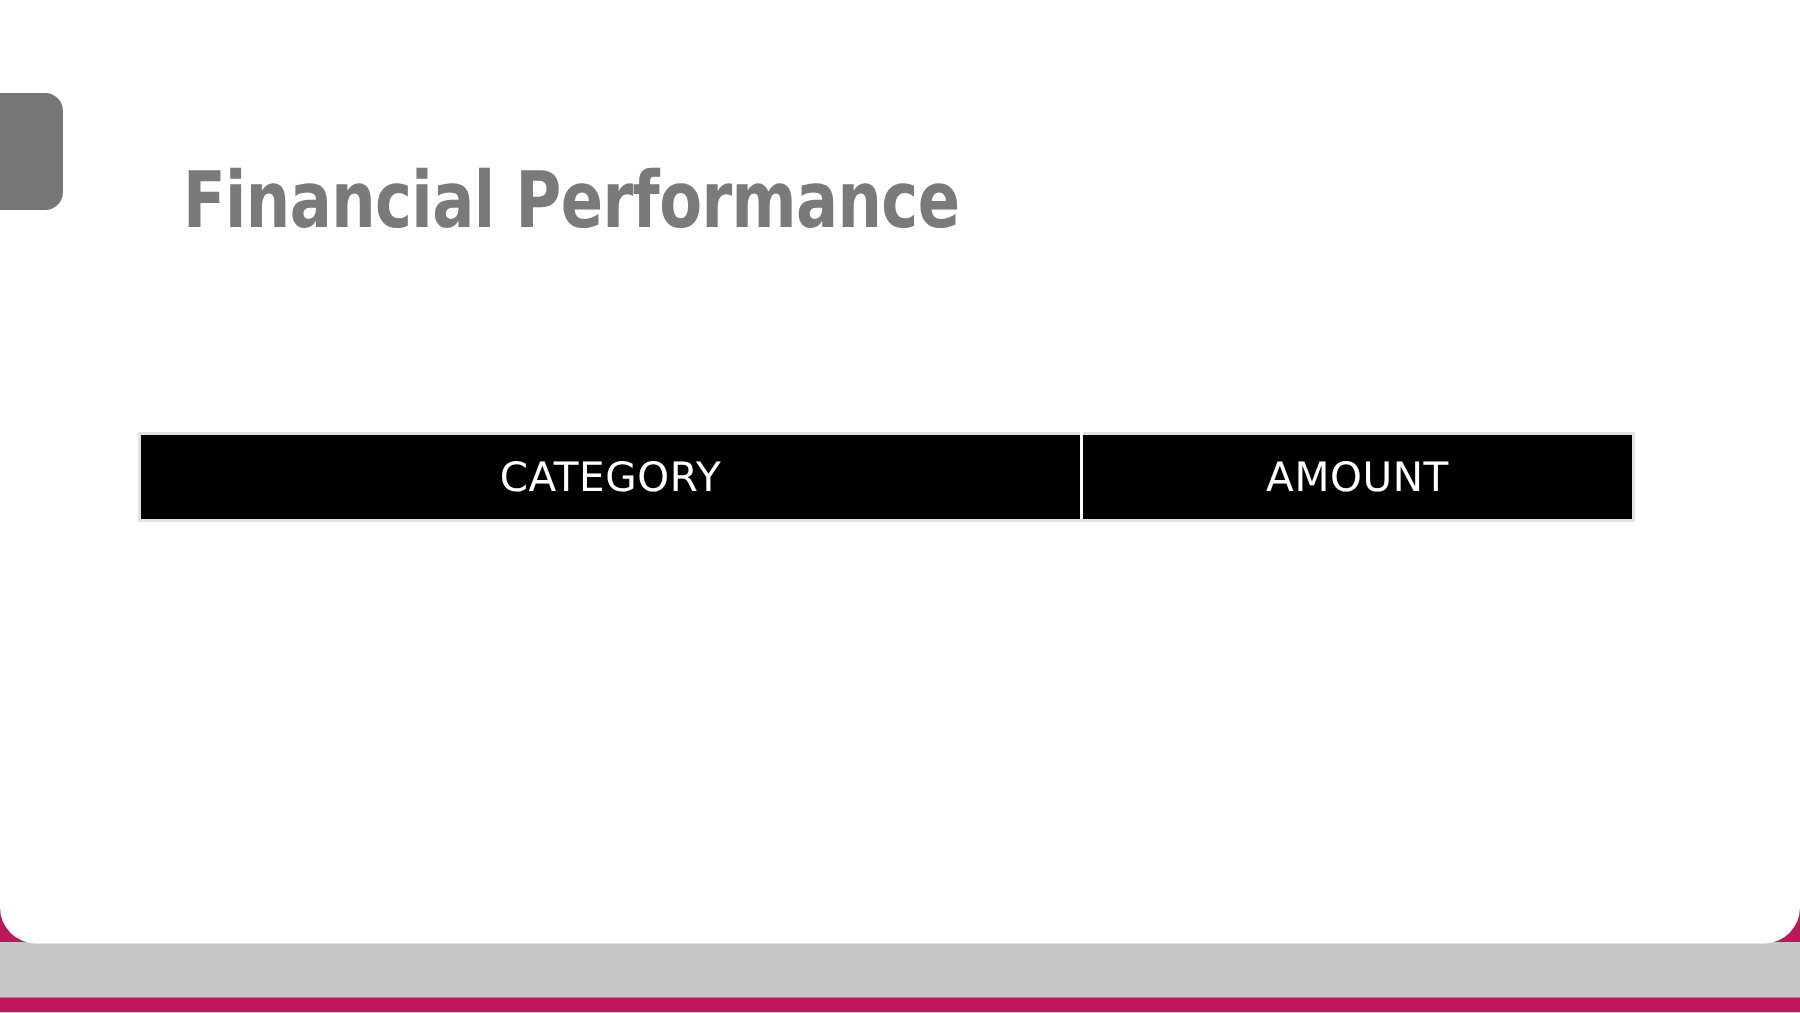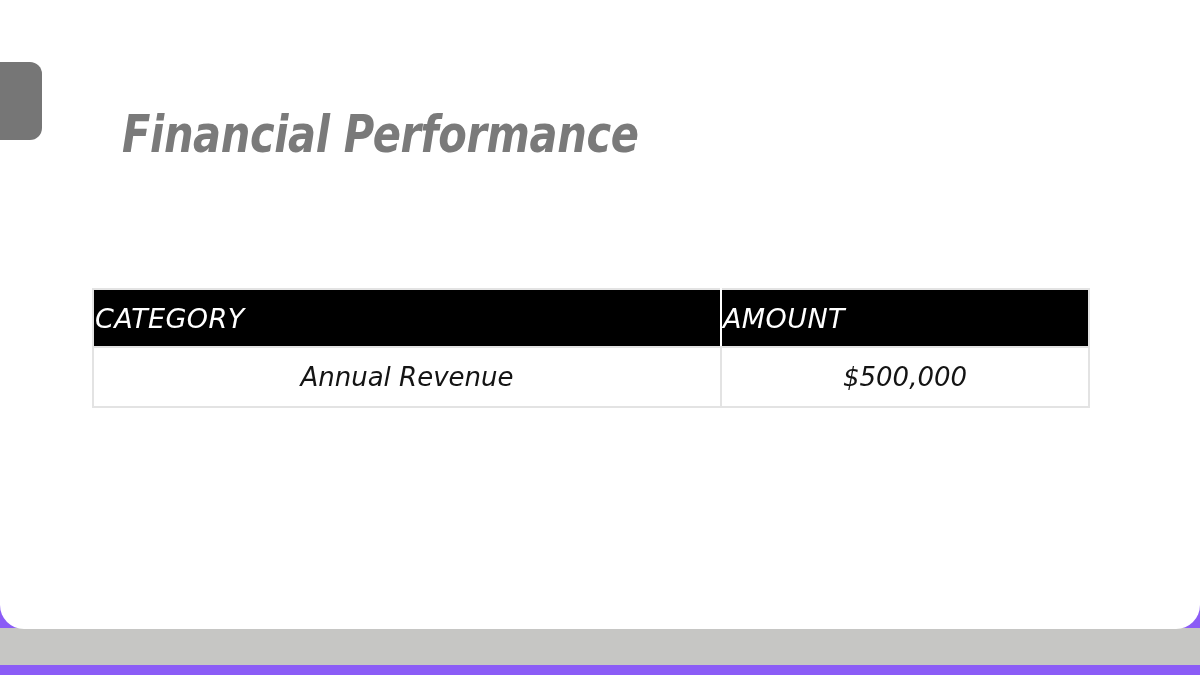--- a/index.html
+++ b/index.html
@@ -11,22 +11,21 @@
     width: 1200px;
     height: 675px;
     overflow: hidden;
     font-family: "Liberation Sans", sans-serif;
   }
 
   .slide {
     position: relative;
     width: 1200px;
     height: 675px;
-    background: #8b5cf6;
-    font-style: italic;
+    background: #be185d;
   }
 
   
   .bottom-band {
     position: absolute;
     left: 0;
     top: 628px;
     width: 1200px;
     height: 37px;
     background: #c6c6c4;
@@ -87,21 +86,21 @@
   table.data-table col.col-amount { width: 368px; }
 
   table.data-table thead th {
     background: #000000;
     color: #ffffff;
     font-family: "DejaVu Sans", sans-serif;
     font-weight: 400;
     font-size: 27px;
     letter-spacing: 0.4px;
     height: 58px;
-    text-align: left;
+    text-align: center;
     vertical-align: middle;
     border: 2px solid #e3e3e3;
     box-sizing: border-box;
   }
   table.data-table thead th.th-category { border-right: 2px solid #ffffff; }
 
   table.data-table tbody td {
     background: #ffffff;
     color: #141414;
     font-family: "DejaVu Sans", sans-serif;
@@ -133,22 +132,18 @@
           <col class="col-category">
           <col class="col-amount">
         </colgroup>
         <thead>
           <tr>
             <th class="th-category">CATEGORY</th>
             <th class="th-amount">AMOUNT</th>
           </tr>
         </thead>
         <tbody>
-          <tr>
-            <td>Annual Revenue</td>
-            <td>$500,000</td>
-          </tr>
         </tbody>
       </table>
     </div>
 
   </div>
 </div>
 
 </body></html>

